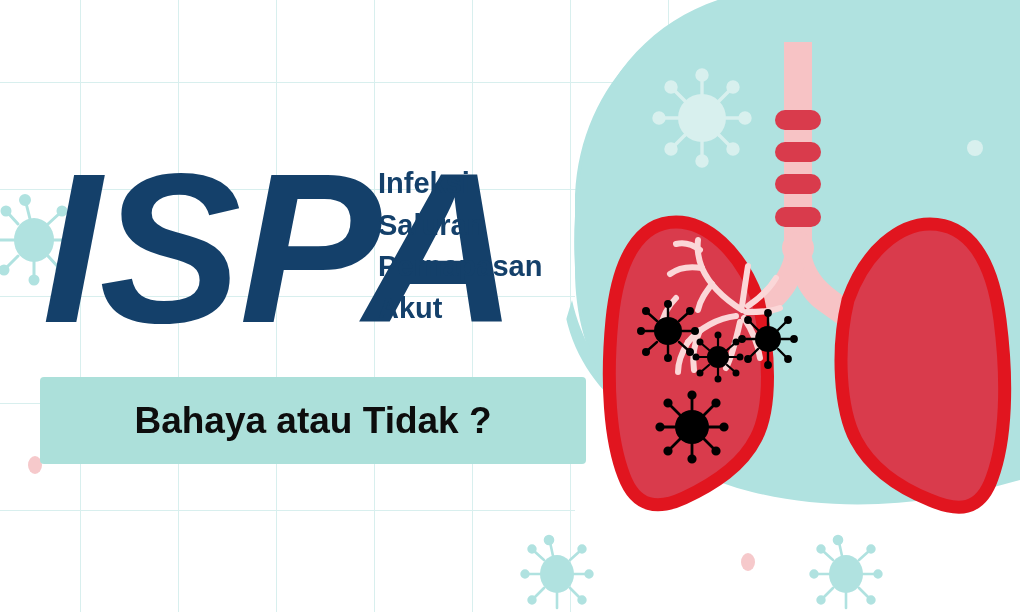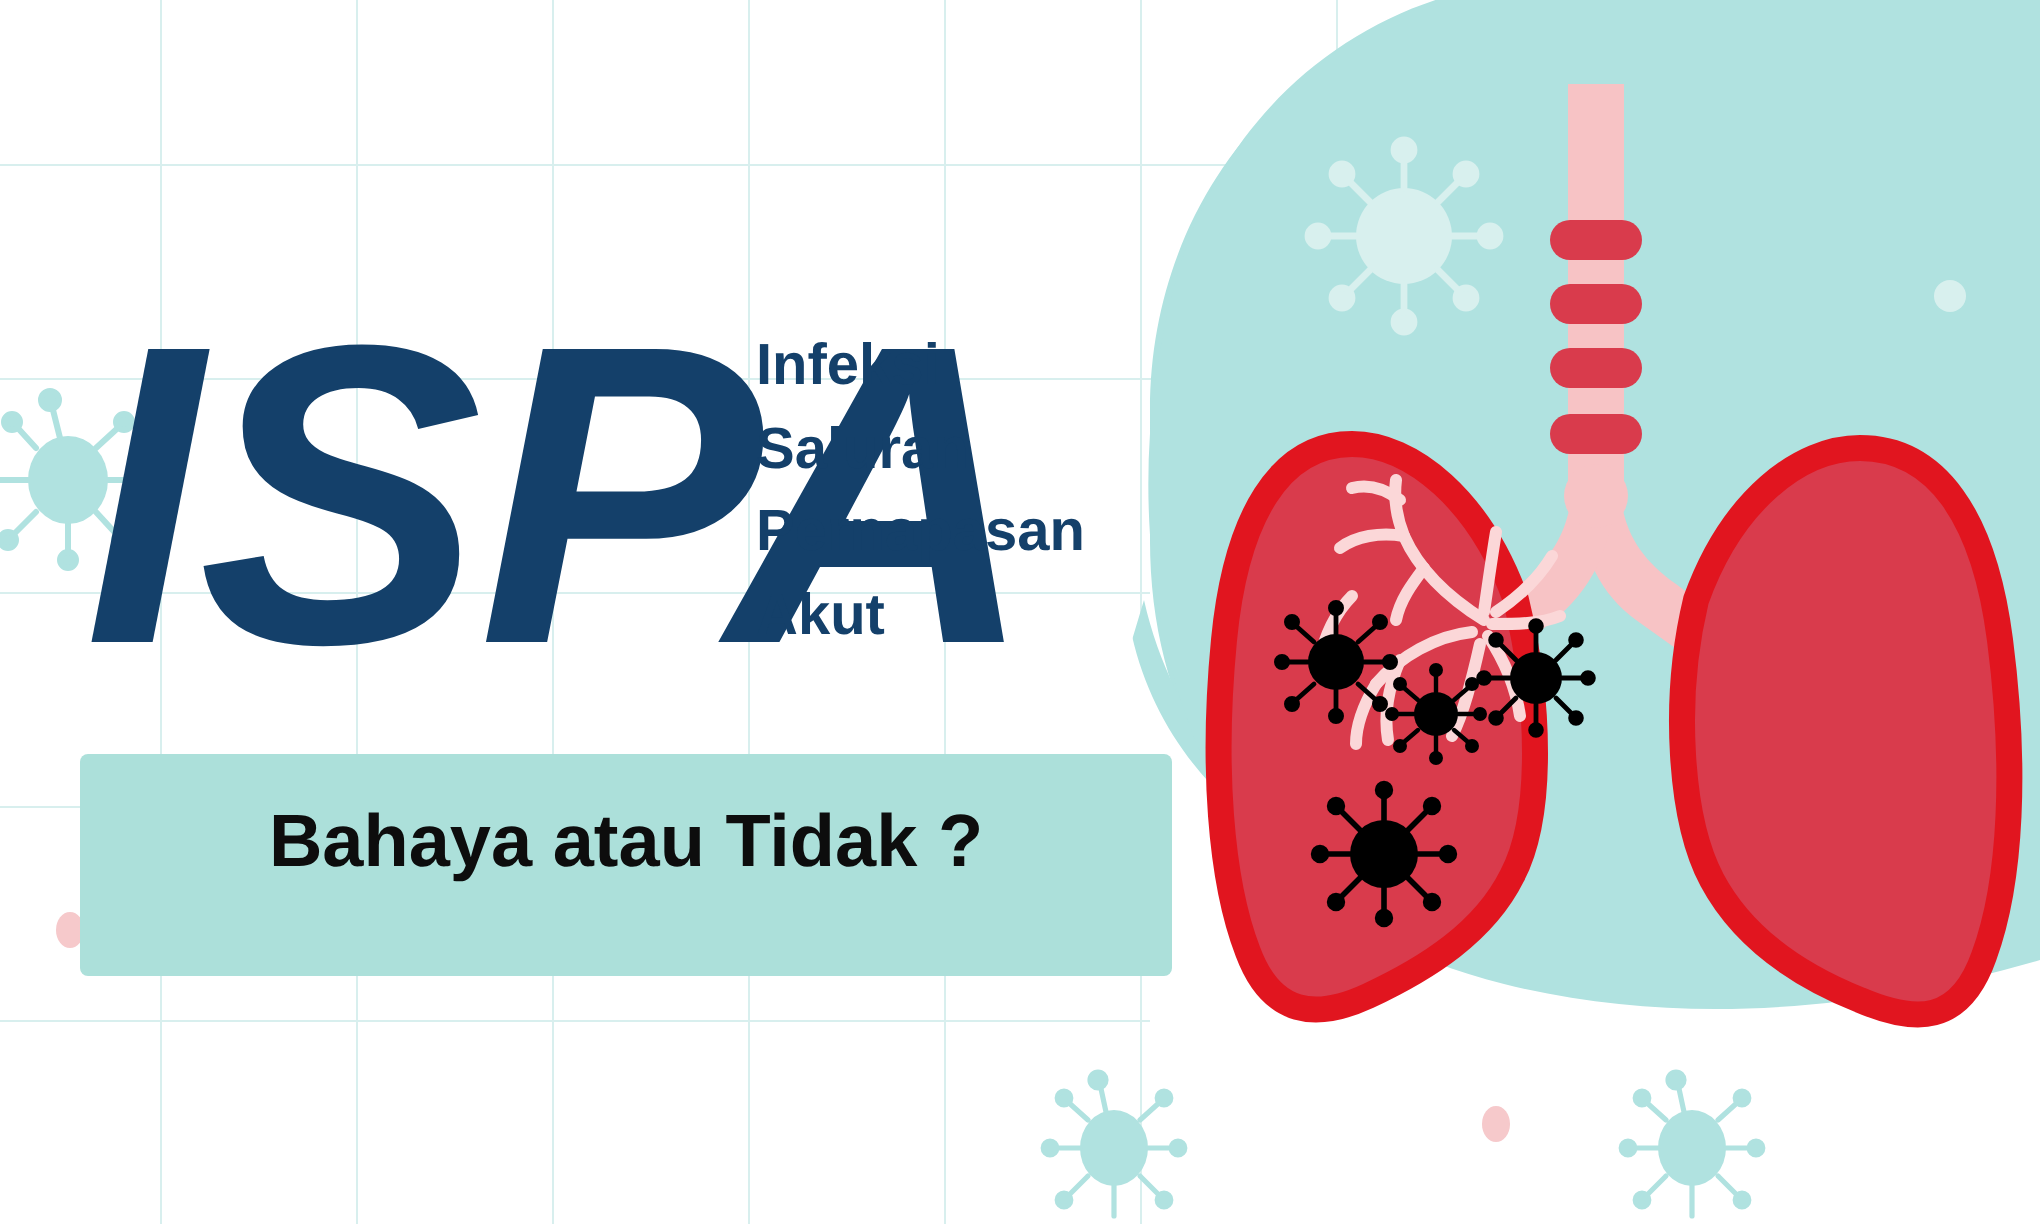--- a/index.html
+++ b/index.html
@@ -33,21 +33,21 @@
     font-style:italic;
   }
   .subtitle{
     position:absolute;left:378px;top:163px;
     font-size:29px;line-height:41.5px;
     font-weight:bold;color:#14406a;
     white-space:pre-line;
   }
   .banner{
     position:absolute;left:40px;top:377px;
-    width:546px;height:111px;
+    width:546px;height:87px;
     background:#ace0da;border-radius:4px;
   }
   .banner-text{
     position:absolute;left:0;top:0;width:546px;height:87px;
     display:flex;align-items:center;justify-content:center;
     font-size:37px;font-weight:bold;color:#0d0d0d;
     letter-spacing:0px;
   }
   svg{display:block;}
 </style>

